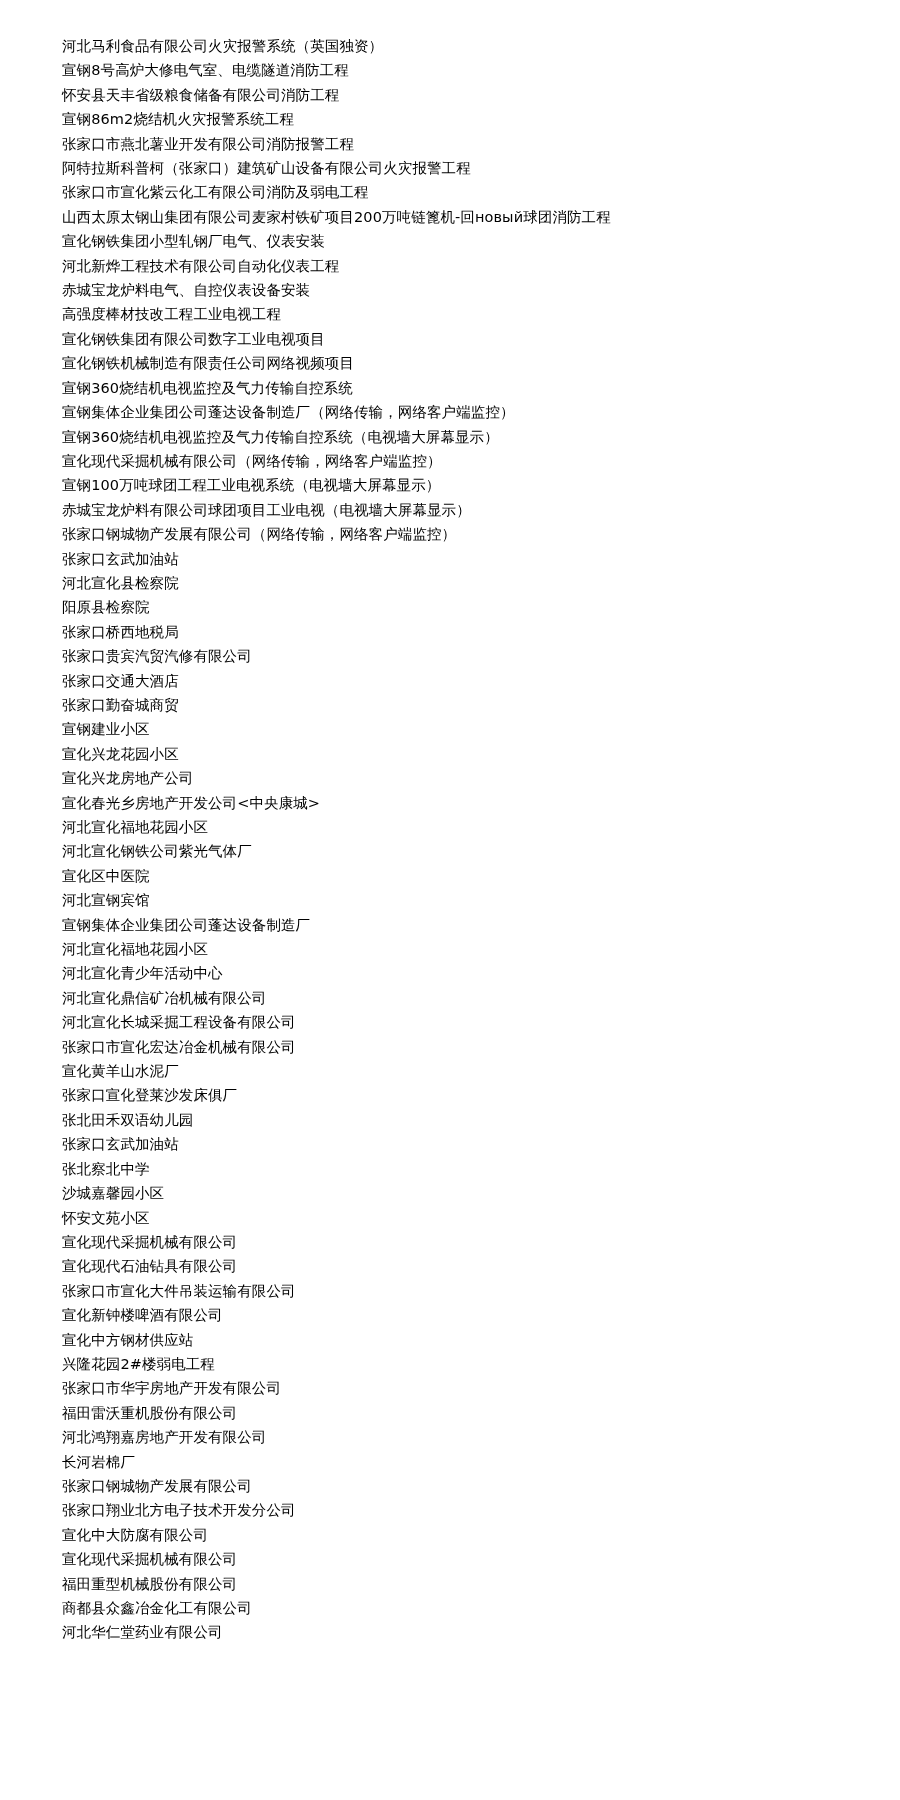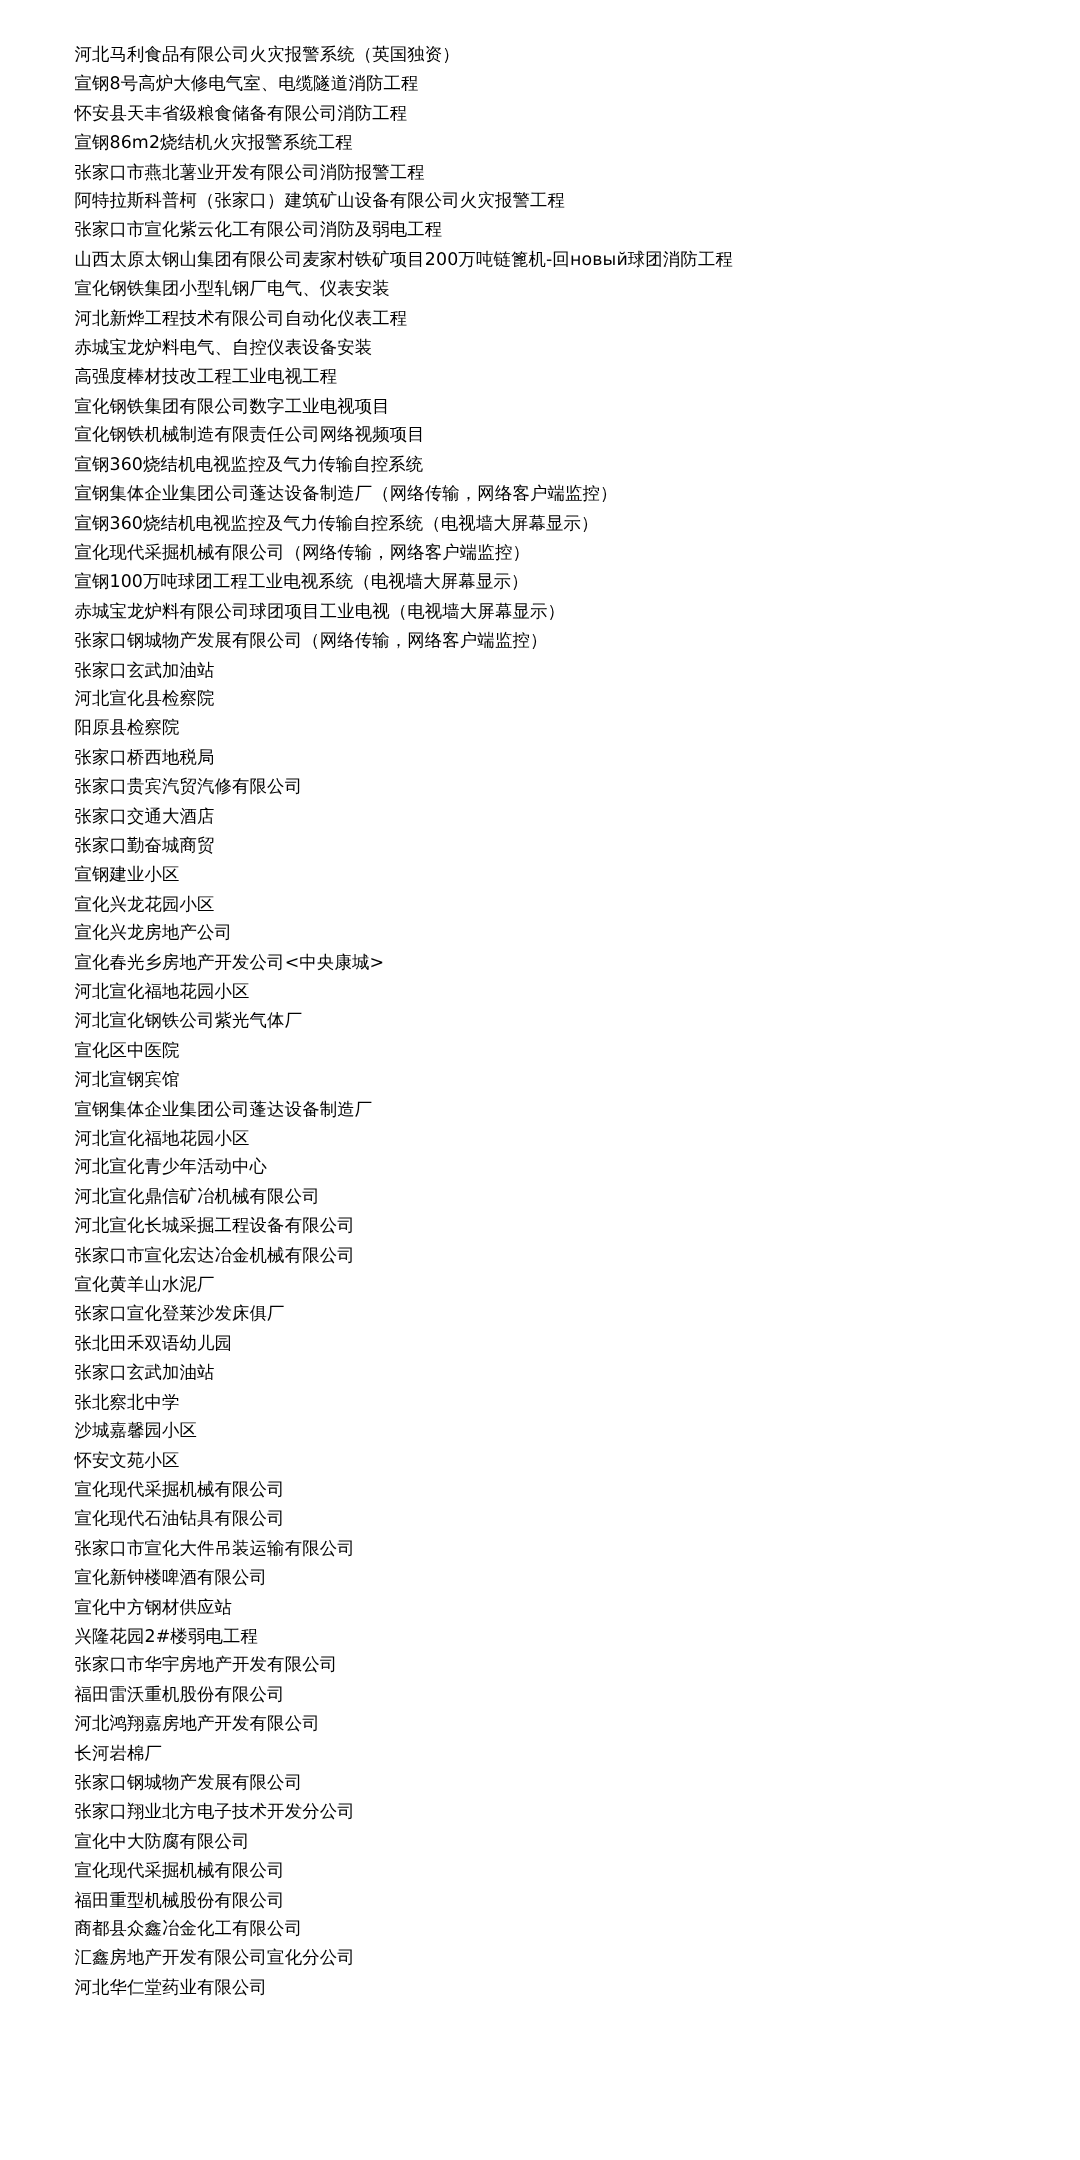--- a/index.html
+++ b/index.html
@@ -96,16 +96,15 @@
     <li>张家口市华宇房地产开发有限公司</li>
     <li>福田雷沃重机股份有限公司</li>
     <li>河北鸿翔嘉房地产开发有限公司</li>
     <li>长河岩棉厂</li>
     <li>张家口钢城物产发展有限公司</li>
     <li>张家口翔业北方电子技术开发分公司</li>
     <li>宣化中大防腐有限公司</li>
     <li>宣化现代采掘机械有限公司</li>
     <li>福田重型机械股份有限公司</li>
     <li>商都县众鑫冶金化工有限公司</li>
-    <li>汇鑫房地产开发有限公司宣化分公司</li>
     <li>河北华仁堂药业有限公司</li>
   </ul>
 </div>
 
 </body></html>

